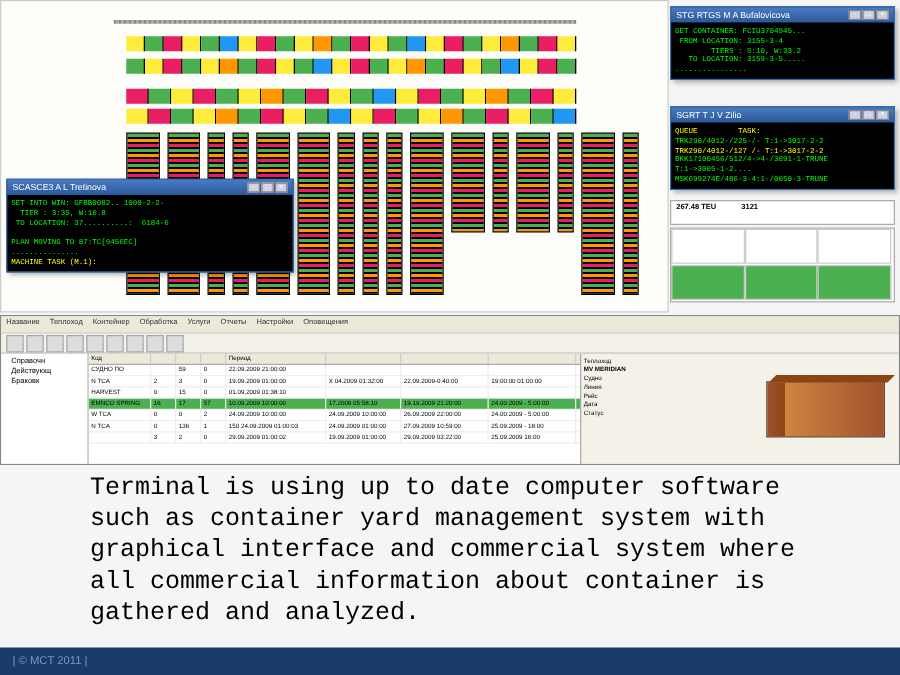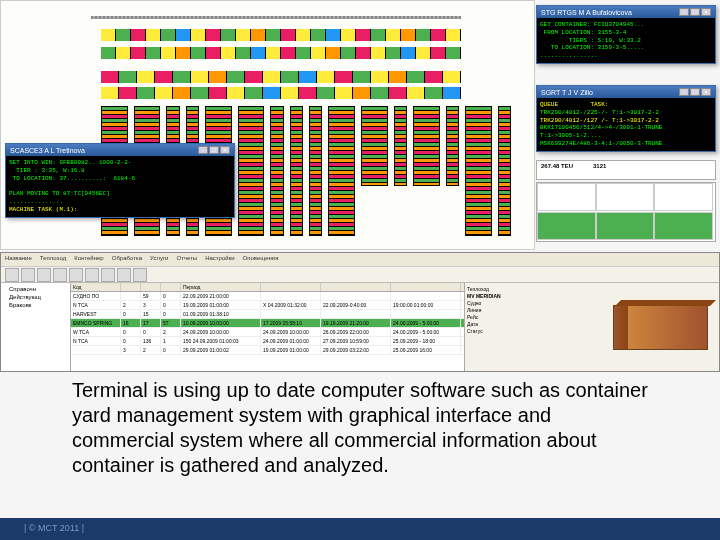--- a/index.html
+++ b/index.html
@@ -62,23 +62,23 @@
   .col-a{width:50px}.col-b{width:20px}.col-c{width:20px}.col-d{width:20px}.col-e{width:80px}.col-f{width:60px}.col-g{width:70px}.col-h{width:70px}
   
   .comm-right { width: 255px; background: #f4f2e8; border-left: 1px solid #aaa; display: flex; }
   .comm-detail { width: 140px; font-size: 5px; padding: 2px; }
   .comm-detail div { padding: 0.5px 0; }
   .comm-img { width: 110px; display: flex; align-items: center; justify-content: center; }
   .container-3d { width: 95px; height: 45px; background: linear-gradient(90deg, #a0522d 0%, #8b4513 15%, #cd853f 15%, #a0522d 100%); border: 1px solid #654321; position: relative; }
   .container-3d::before { content:''; position:absolute; top:-6px; left:4px; width:95px; height:6px; background:#8b4513; transform: skewX(-45deg); }
   
   
-  .caption { position: absolute; top: 378px; left: 72px; width: 580px; font-family: Liberation Sans, sans-serif; font-size: 20px; line-height: 1.25; color: #000; }
-  
-  .footer { position: absolute; bottom: 0; left: 0; width: 720px; height: 22px; background: #1a3a6a; color: #7a9ac0; font-size: 9px; padding: 5px 24px; }
+  .caption { position: absolute; top: 378px; left: 72px; width: 580px; font-family: Liberation Mono, monospace; font-size: 20px; line-height: 1.25; color: #000; }
+  
+  .footer { position: absolute; bottom: 0; left: 0; width: 720px; height: 22px; background: #1a3a6a; color: #7a9ac0; font-size: 9px; padding: 5px 10px; }
 </style>
 </head>
 <body>
 
 <div class="slide">
 
   <div class="yard-map">
     <div class="crane-line"></div>
     <div class="stack-row r1">
       <div class="seg c-y"></div>

